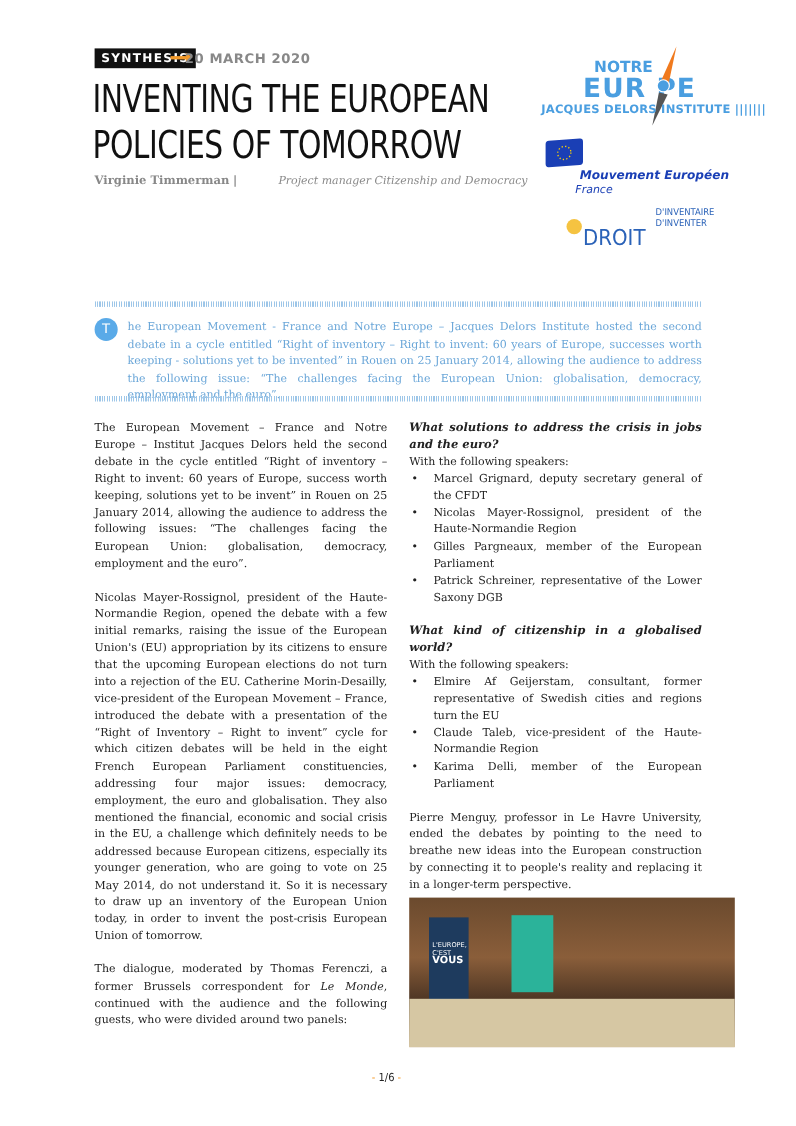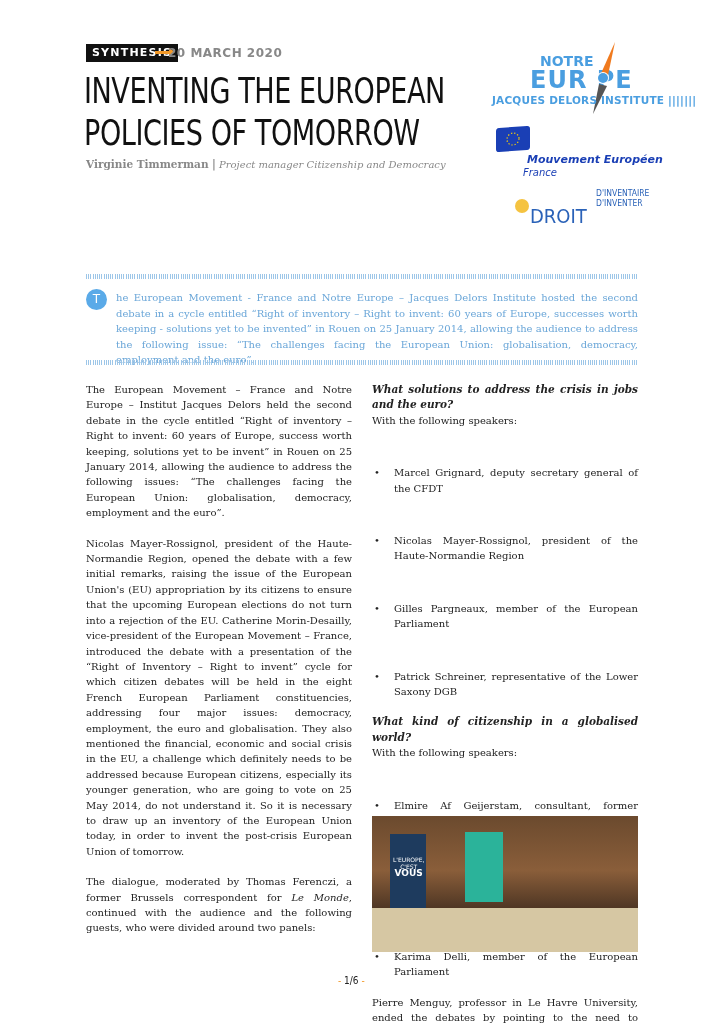--- a/index.html
+++ b/index.html
@@ -5,21 +5,21 @@
   html,body{margin:0;padding:0;background:#fff;}
   body{width:724px;height:1024px;position:relative;overflow:hidden;font-family:"DejaVu Serif",serif;color:#222;}
   .abs{position:absolute;}
   .tag{left:86px;top:44px;height:18px;background:#111;color:#fff;font-family:"DejaVu Sans",sans-serif;font-weight:bold;font-size:11px;letter-spacing:1.2px;line-height:18px;padding:0 6px;}
   .arrow{left:155px;top:51px;width:16px;height:3px;background:#f39a2a;}
   .arrow:after{content:"";position:absolute;right:-4px;top:-3px;border-left:6px solid #f39a2a;border-top:4px solid transparent;border-bottom:4px solid transparent;}
   .date{left:168px;top:44px;font-family:"DejaVu Sans",sans-serif;font-weight:bold;font-size:12px;color:#888;letter-spacing:.5px;line-height:18px;}
   .title{left:84px;top:70px;width:400px;font-family:"DejaVu Sans Condensed","DejaVu Sans",sans-serif;font-size:35px;line-height:42px;color:#111;letter-spacing:-0.5px;transform:scaleX(.86);transform-origin:left top;white-space:nowrap;}
   .author{left:86px;top:158px;font-size:10.5px;color:#888;}
   .author b{font-weight:bold;}
-  .author i{font-style:italic;font-size:10px;}
+  .author i{font-style:italic;font-size:10px;margin-left:34px;}
   
   .ne-notre{left:540px;top:53px;font-family:"DejaVu Sans",sans-serif;font-weight:bold;color:#4a9ee0;font-size:14px;}
   .ne-europe{left:530px;top:66px;font-family:"DejaVu Sans",sans-serif;font-weight:bold;color:#4a9ee0;font-size:24px;letter-spacing:1px;}
   .ne-jdi{left:492px;top:94px;font-family:"DejaVu Sans",sans-serif;font-weight:bold;color:#4a9ee0;font-size:10.5px;letter-spacing:.2px;}
   .compass{left:585px;top:40px;}
   .euflag{left:496px;top:127px;width:34px;height:24px;background:#1a3fb5;border-radius:3px;transform:skewY(-4deg);}
   .me1{left:527px;top:153px;font-family:"DejaVu Sans",sans-serif;font-weight:bold;font-style:italic;color:#1a3fb5;font-size:11px;}
   .me2{left:523px;top:167px;font-family:"DejaVu Sans",sans-serif;font-style:italic;color:#1a3fb5;font-size:10px;}
   .dot-y{left:515px;top:199px;width:14px;height:14px;border-radius:50%;background:#f5c341;}
   .droit{left:530px;top:204px;font-family:"DejaVu Sans Condensed","DejaVu Sans",sans-serif;color:#2a62b8;font-size:20px;}
@@ -27,23 +27,23 @@
   .rule{left:86px;width:552px;height:5px;background:repeating-linear-gradient(90deg,#9dc6e8 0 1px,transparent 1px 2.2px);}
   .dropcap{left:86px;top:289px;width:21px;height:21px;border-radius:50%;background:#5aaae8;color:#fff;font-family:"DejaVu Sans",sans-serif;font-size:12px;text-align:center;line-height:21px;}
   .intro{left:86px;top:290px;width:552px;font-size:10px;line-height:15.6px;color:#6aa6d8;text-align:justify;}
   .intro .first{padding-left:30px;}
   .col{font-size:10px;line-height:15.4px;color:#222;text-align:justify;}
   .col p{margin:0 0 15px 0;}
   .lcol{left:86px;top:382px;width:266px;}
   .rcol{left:372px;top:382px;width:266px;}
   .rcol h3{margin:0;font-style:italic;font-weight:bold;font-size:10.5px;line-height:15.4px;}
   .rcol ul{margin:0 0 15px 0;padding:0;list-style:none;}
-  .rcol li{position:relative;padding-left:22px;margin-top:37px;}
+  .rcol li{position:relative;padding-left:22px;}
   .rcol li:before{content:"•";position:absolute;left:2px;}
-  .photo{left:372px;top:816px;width:266px;height:136px;background:linear-gradient(180deg,#6b4a2e 0%,#8a5e3a 40%,#4a3322 70%,#c9b08a 100%);overflow:hidden;text-align:center;}
+  .photo{left:372px;top:816px;width:296px;height:136px;background:linear-gradient(180deg,#6b4a2e 0%,#8a5e3a 40%,#4a3322 70%,#c9b08a 100%);overflow:hidden;}
   .photo .b1{position:absolute;left:18px;top:18px;width:36px;height:80px;background:#1e3b5e;}
   .photo .b2{position:absolute;left:93px;top:16px;width:38px;height:70px;background:#2bb39a;}
   .photo .desk{position:absolute;left:0;top:92px;width:100%;height:44px;background:#d6c7a3;}
   .photo .t{position:absolute;left:21px;top:40px;color:#fff;font-family:"DejaVu Sans",sans-serif;font-size:6px;line-height:7px;}
   .photo .t b{font-size:9px;}
   .pager{left:338px;top:975px;font-family:"DejaVu Sans Condensed","DejaVu Sans",sans-serif;font-size:10px;color:#222;}
   .pager .d{color:#f39a2a;}
 </style>
 </head>
 <body>

